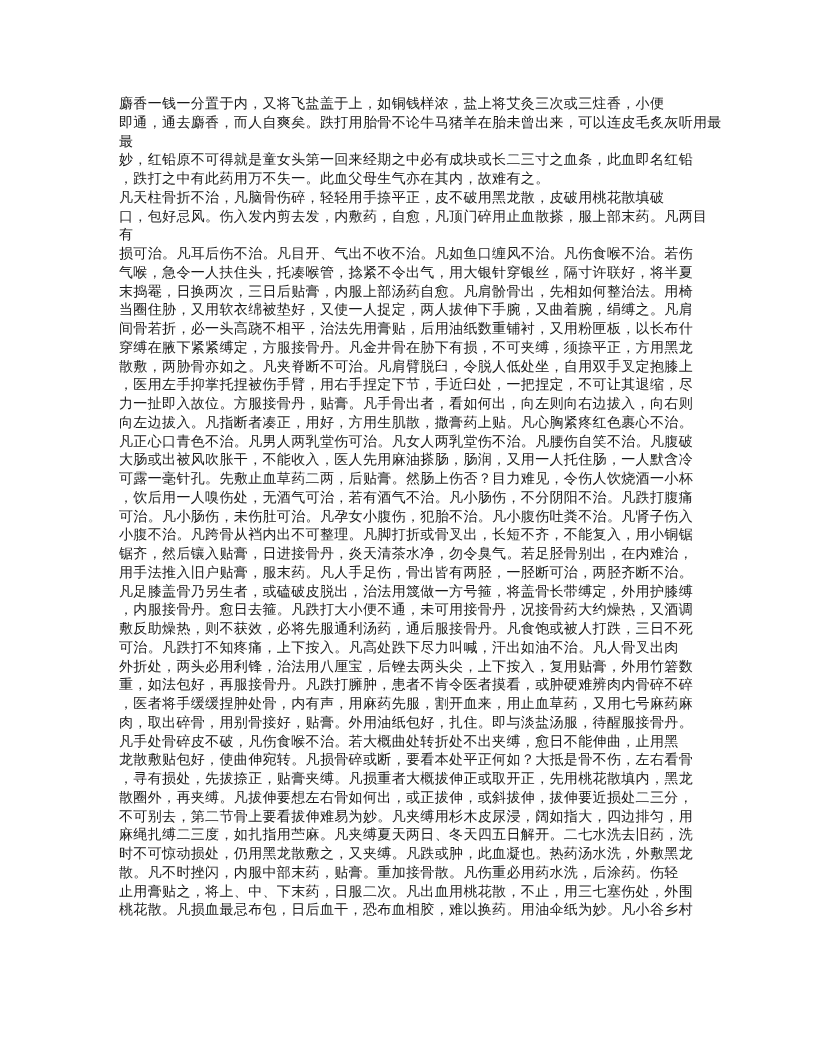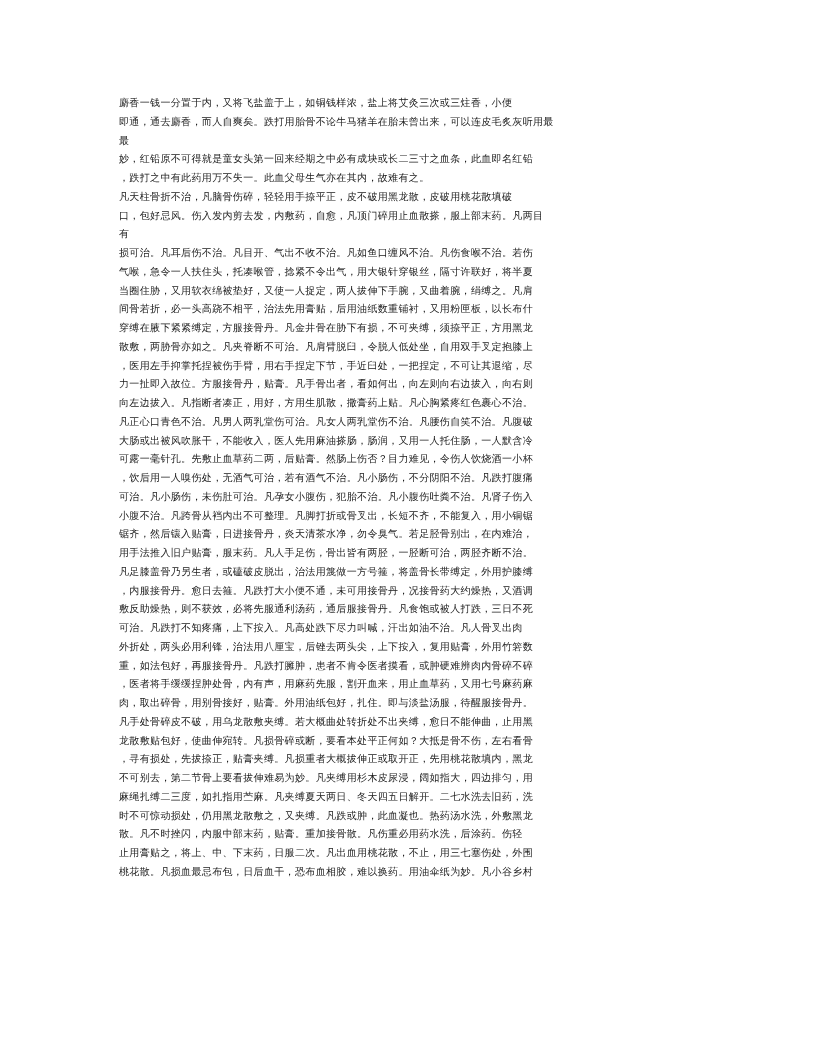--- a/index.html
+++ b/index.html
@@ -14,21 +14,21 @@
       overflow: hidden;
     }
     .page {
       position: absolute;
       left: 119px;
       top: 94px;
       width: 590px;
     }
     .line {
       font-family: "DejaVu Serif", "Liberation Serif", serif;
-      font-size: 10px;
+      font-size: 14px;
       line-height: 18.75px;
       height: 18.75px;
       color: #1a1a1a;
       white-space: nowrap;
       letter-spacing: 0.35px;
     }
   </style>
 </head>
 <body>
 
@@ -36,20 +36,21 @@
   <div class="line">麝香一钱一分置于内，又将飞盐盖于上，如铜钱样浓，盐上将艾灸三次或三炷香，小便</div>
   <div class="line">即通，通去麝香，而人自爽矣。跌打用胎骨不论牛马猪羊在胎未曾出来，可以连皮毛炙灰听用最</div>
   <div class="line">最</div>
   <div class="line">妙，红铅原不可得就是童女头第一回来经期之中必有成块或长二三寸之血条，此血即名红铅</div>
   <div class="line">，跌打之中有此药用万不失一。此血父母生气亦在其内，故难有之。</div>
   <div class="line">凡天柱骨折不治，凡脑骨伤碎，轻轻用手捺平正，皮不破用黑龙散，皮破用桃花散填破</div>
   <div class="line">口，包好忌风。伤入发内剪去发，内敷药，自愈，凡顶门碎用止血散搽，服上部末药。凡两目</div>
   <div class="line">有</div>
   <div class="line">损可治。凡耳后伤不治。凡目开、气出不收不治。凡如鱼口缠风不治。凡伤食喉不治。若伤</div>
   <div class="line">气喉，急令一人扶住头，托凑喉管，捻紧不令出气，用大银针穿银丝，隔寸许联好，将半夏</div>
+  <div class="line">末捣罨，日换两次，三日后贴膏，内服上部汤药自愈。凡肩骱骨出，先相如何整治法。用椅</div>
   <div class="line">当圈住胁，又用软衣绵被垫好，又使一人捉定，两人拔伸下手腕，又曲着腕，绢缚之。凡肩</div>
   <div class="line">间骨若折，必一头高跷不相平，治法先用膏贴，后用油纸数重铺衬，又用粉匣板，以长布什</div>
   <div class="line">穿缚在腋下紧紧缚定，方服接骨丹。凡金井骨在胁下有损，不可夹缚，须捺平正，方用黑龙</div>
   <div class="line">散敷，两胁骨亦如之。凡夹脊断不可治。凡肩臂脱臼，令脱人低处坐，自用双手叉定抱膝上</div>
   <div class="line">，医用左手抑掌托捏被伤手臂，用右手捏定下节，手近臼处，一把捏定，不可让其退缩，尽</div>
   <div class="line">力一扯即入故位。方服接骨丹，贴膏。凡手骨出者，看如何出，向左则向右边拔入，向右则</div>
   <div class="line">向左边拔入。凡指断者凑正，用好，方用生肌散，撒膏药上贴。凡心胸紧疼红色裹心不治。</div>
   <div class="line">凡正心口青色不治。凡男人两乳堂伤可治。凡女人两乳堂伤不治。凡腰伤自笑不治。凡腹破</div>
   <div class="line">大肠或出被风吹胀干，不能收入，医人先用麻油搽肠，肠润，又用一人托住肠，一人默含冷</div>
   <div class="line">可露一毫针孔。先敷止血草药二两，后贴膏。然肠上伤否？目力难见，令伤人饮烧酒一小杯</div>
@@ -59,22 +60,23 @@
   <div class="line">锯齐，然后镶入贴膏，日进接骨丹，炎天清茶水净，勿令臭气。若足胫骨别出，在内难治，</div>
   <div class="line">用手法推入旧户贴膏，服末药。凡人手足伤，骨出皆有两胫，一胫断可治，两胫齐断不治。</div>
   <div class="line">凡足膝盖骨乃另生者，或磕破皮脱出，治法用篾做一方号箍，将盖骨长带缚定，外用护膝缚</div>
   <div class="line">，内服接骨丹。愈日去箍。凡跌打大小便不通，未可用接骨丹，况接骨药大约燥热，又酒调</div>
   <div class="line">敷反助燥热，则不获效，必将先服通利汤药，通后服接骨丹。凡食饱或被人打跌，三日不死</div>
   <div class="line">可治。凡跌打不知疼痛，上下按入。凡高处跌下尽力叫喊，汗出如油不治。凡人骨叉出肉</div>
   <div class="line">外折处，两头必用利锋，治法用八厘宝，后锉去两头尖，上下按入，复用贴膏，外用竹箬数</div>
   <div class="line">重，如法包好，再服接骨丹。凡跌打臃肿，患者不肯令医者摸看，或肿硬难辨肉内骨碎不碎</div>
   <div class="line">，医者将手缓缓捏肿处骨，内有声，用麻药先服，割开血来，用止血草药，又用七号麻药麻</div>
   <div class="line">肉，取出碎骨，用别骨接好，贴膏。外用油纸包好，扎住。即与淡盐汤服，待醒服接骨丹。</div>
-  <div class="line">凡手处骨碎皮不破，用乌龙散敷夹缚。若大概曲处转折处不出夹缚，愈日不能伸曲，止用黑</div>
+  <div class="line">凡手处骨碎皮不破，凡伤食喉不治。若大概曲处转折处不出夹缚，愈日不能伸曲，止用黑</div>
   <div class="line">龙散敷贴包好，使曲伸宛转。凡损骨碎或断，要看本处平正何如？大抵是骨不伤，左右看骨</div>
   <div class="line">，寻有损处，先拔捺正，贴膏夹缚。凡损重者大概拔伸正或取开正，先用桃花散填内，黑龙</div>
+  <div class="line">散圈外，再夹缚。凡拔伸要想左右骨如何出，或正拔伸，或斜拔伸，拔伸要近损处二三分，</div>
   <div class="line">不可别去，第二节骨上要看拔伸难易为妙。凡夹缚用杉木皮尿浸，阔如指大，四边排匀，用</div>
   <div class="line">麻绳扎缚二三度，如扎指用苎麻。凡夹缚夏天两日、冬天四五日解开。二七水洗去旧药，洗</div>
   <div class="line">时不可惊动损处，仍用黑龙散敷之，又夹缚。凡跌或肿，此血凝也。热药汤水洗，外敷黑龙</div>
   <div class="line">散。凡不时挫闪，内服中部末药，贴膏。重加接骨散。凡伤重必用药水洗，后涂药。伤轻</div>
   <div class="line">止用膏贴之，将上、中、下末药，日服二次。凡出血用桃花散，不止，用三七塞伤处，外围</div>
   <div class="line">桃花散。凡损血最忌布包，日后血干，恐布血相胶，难以换药。用油伞纸为妙。凡小谷乡村</div>
 </div>
 
 </body></html>

